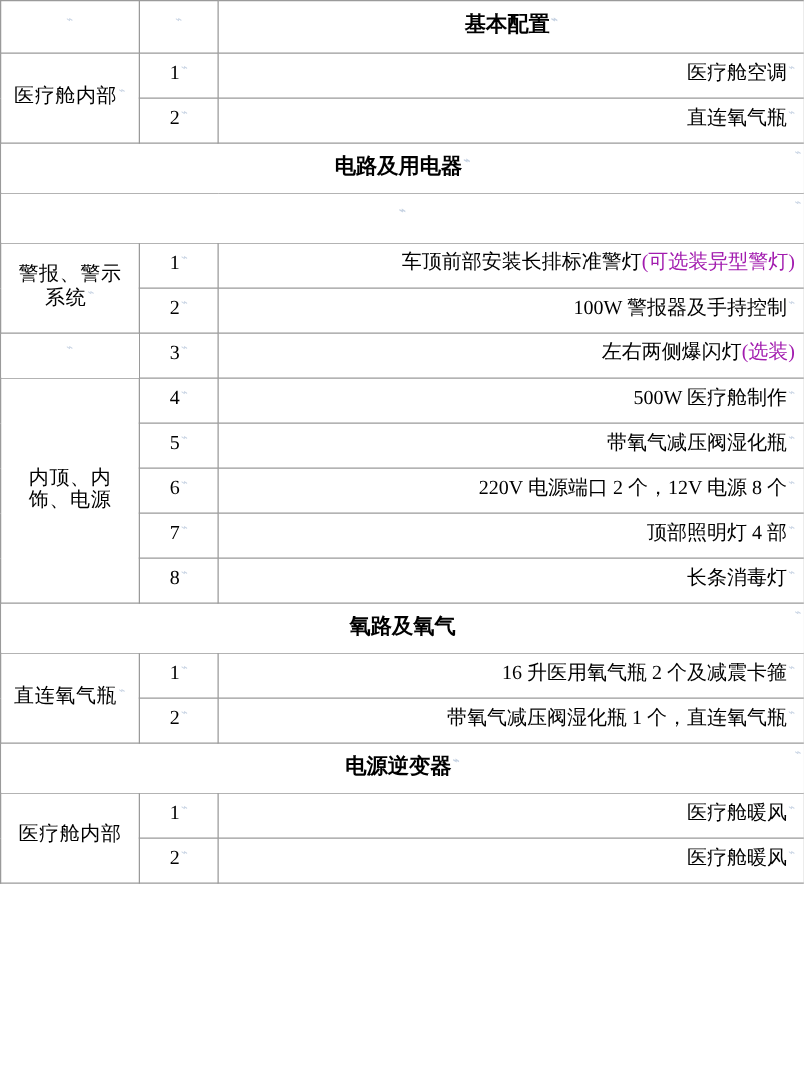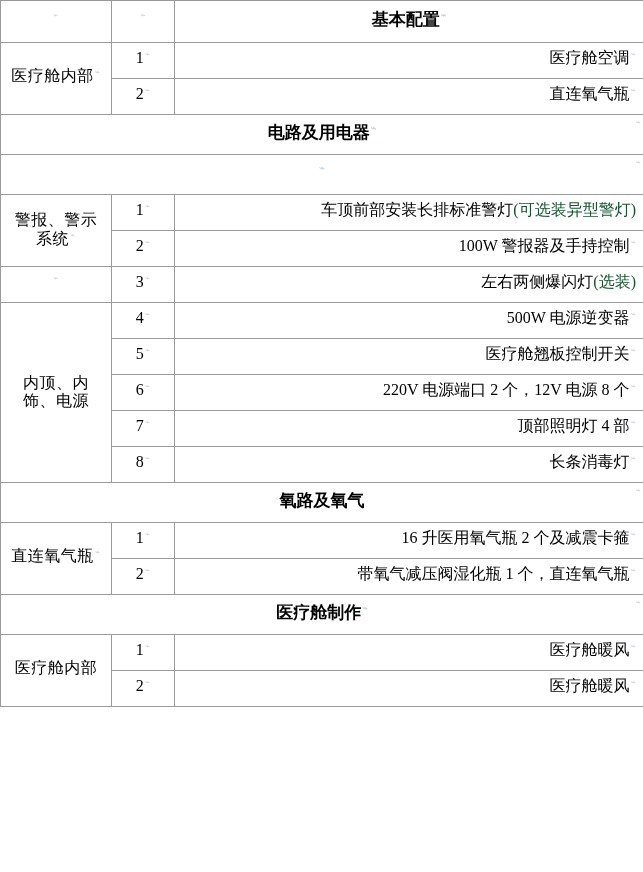--- a/index.html
+++ b/index.html
@@ -63,21 +63,21 @@
   }
   .band-blue td {
     background: #dce6f2;
     margin-top: 38px;
   }
   .band-blue .header-band {
     font-size: 17px;
   }
   .row-h36 .cell { padding-top: 8px; padding-bottom: 9px; }
   .red {
-    color: #14532d;
+    color: #a21caf;
     font-family: Liberation Serif, serif;
   }
   .mark {
     color: #c7d3e3;
     font-size: 9px;
     vertical-align: super;
     padding-left: 1px;
     font-family: "Liberation Sans", sans-serif;
   }
   .mark-center {
@@ -198,29 +198,29 @@
       </tr>
 
       <tr>
         <td rowspan="5">
           <span class="cell cat"><span>内顶、内饰、电源</span></span>
         </td>
         <td>
           <span class="cell num"><span>4</span><span class="mark">⌁</span></span>
         </td>
         <td>
-          <span class="cell desc"><span>500W 电源逆变器</span><span class="mark">⌁</span></span>
+          <span class="cell desc"><span>500W 医疗舱制作</span><span class="mark">⌁</span></span>
         </td>
       </tr>
       <tr>
         <td>
           <span class="cell num"><span>5</span><span class="mark">⌁</span></span>
         </td>
         <td>
-          <span class="cell desc"><span>医疗舱翘板控制开关</span><span class="mark">⌁</span></span>
+          <span class="cell desc"><span>带氧气减压阀湿化瓶</span><span class="mark">⌁</span></span>
         </td>
       </tr>
       <tr>
         <td>
           <span class="cell num"><span>6</span><span class="mark">⌁</span></span>
         </td>
         <td>
           <span class="cell desc nowrap"><span>220V 电源端口 2 个，12V 电源 8 个</span><span class="mark">⌁</span></span>
         </td>
       </tr>
@@ -263,21 +263,21 @@
         <td>
           <span class="cell num"><span>2</span><span class="mark">⌁</span></span>
         </td>
         <td>
           <span class="cell desc nowrap"><span>带氧气减压阀湿化瓶 1 个，直连氧气瓶</span><span class="mark">⌁</span></span>
         </td>
       </tr>
 
       <tr class="band-blue row-h36">
         <td colspan="3" class="tiny-right">
-          <span class="cell header-band"><span>医疗舱制作</span><span class="mark">⌁</span></span>
+          <span class="cell header-band"><span>电源逆变器</span><span class="mark">⌁</span></span>
           <span class="edge-mark">⌁</span>
         </td>
       </tr>
 
       <tr>
         <td rowspan="2">
           <span class="cell cat"><span>医疗舱内部</span></span>
         </td>
         <td>
           <span class="cell num"><span>1</span><span class="mark">⌁</span></span>

